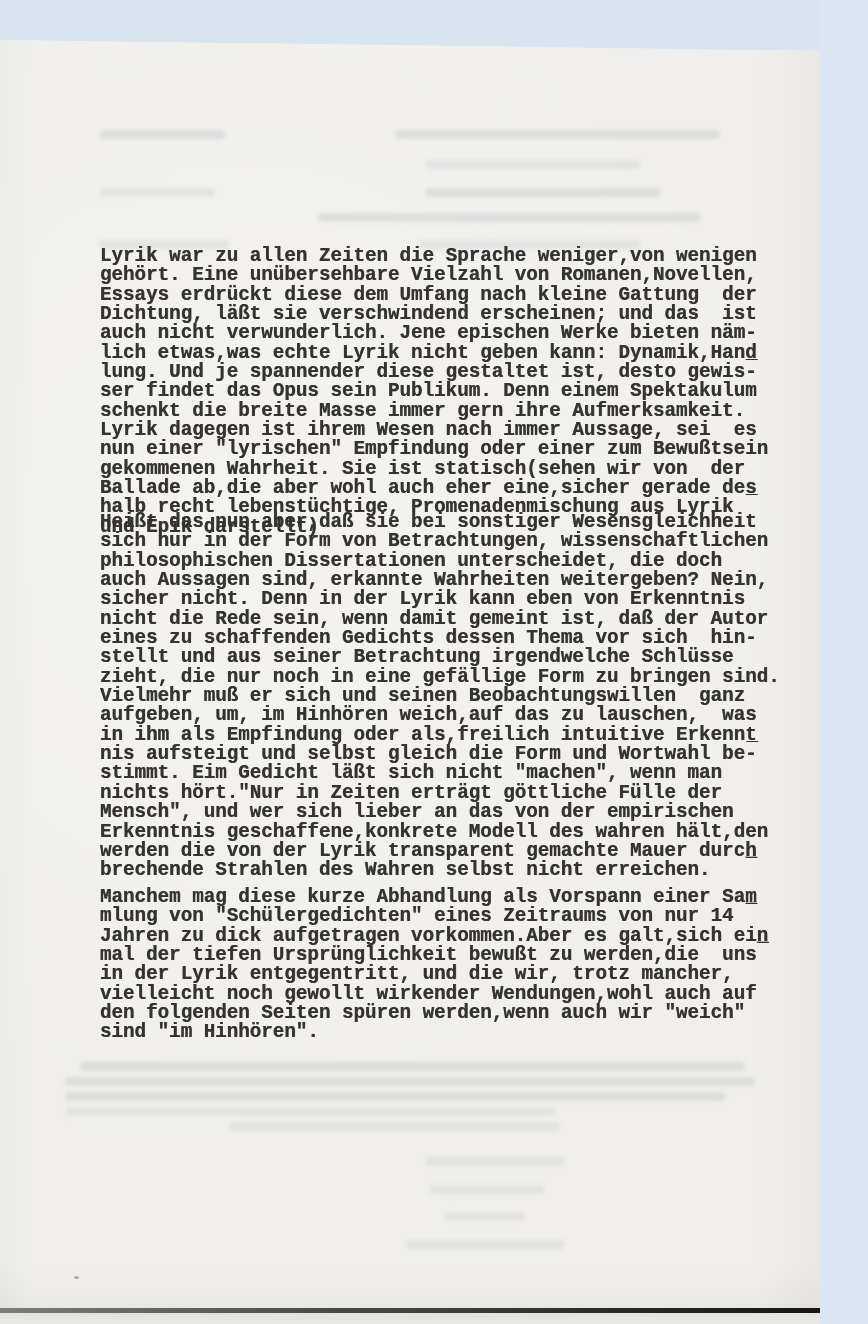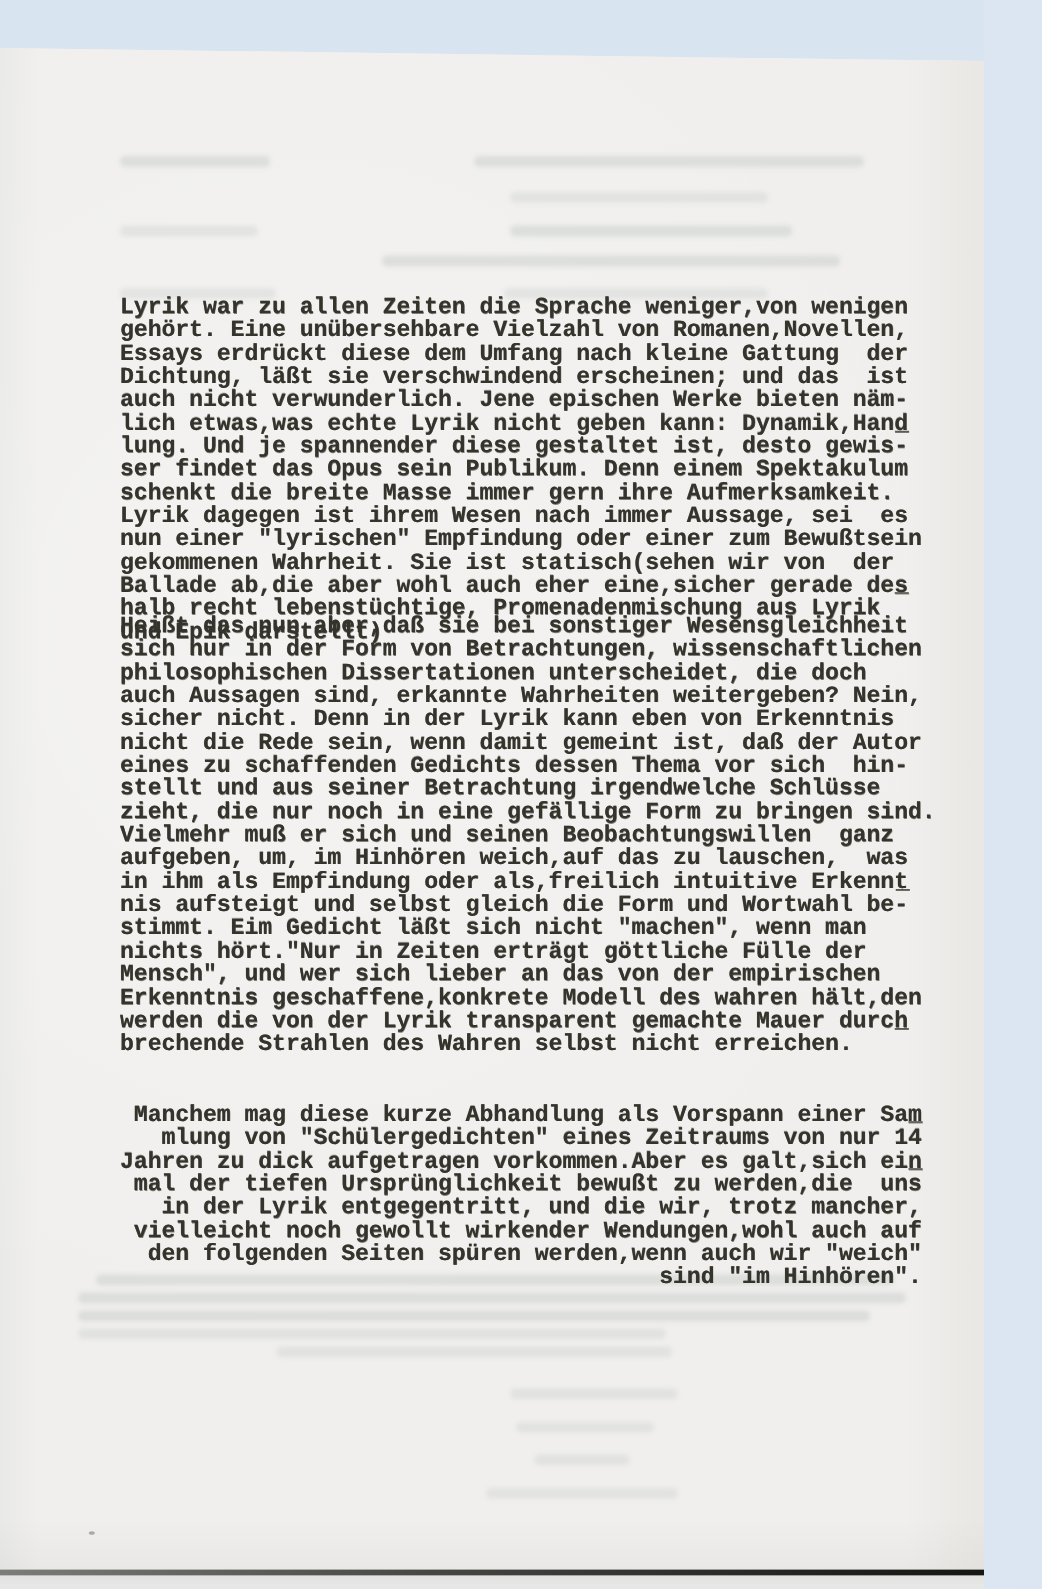--- a/index.html
+++ b/index.html
@@ -47,21 +47,21 @@
     position: absolute; left: 100px; margin: 0;
     font-family: "Liberation Mono", "DejaVu Sans Mono", monospace;
     font-size: 19.3px; line-height: 19.35px; font-weight: 700;
     color: #34332c;
     text-shadow: 0.3px 0.3px 0.5px rgba(52,51,44,0.6), -0.2px -0.2px 0.4px rgba(52,51,44,0.35);
     white-space: pre;
     letter-spacing: -0.05px;
   }
   #para1 { top: 247px; }
   #para2 { top: 513px; }
-  #para3 { top: 920px; text-align: right; }
+  #para3 { top: 888px; }
   
   .bleed {
     position: absolute; height: 9px; border-radius: 4px;
     background: #c7ccc9; opacity: .5; filter: blur(2.2px);
   }
   .bleed.weak { opacity: .35; }
   
   .bottom-line {
     position: absolute; left: 0; top: 1308px; width: 843px; height: 5px;
     background: linear-gradient(90deg, #7d7d78 0%, #4a4a45 40%, #23231f 80%, #15150f 100%);

